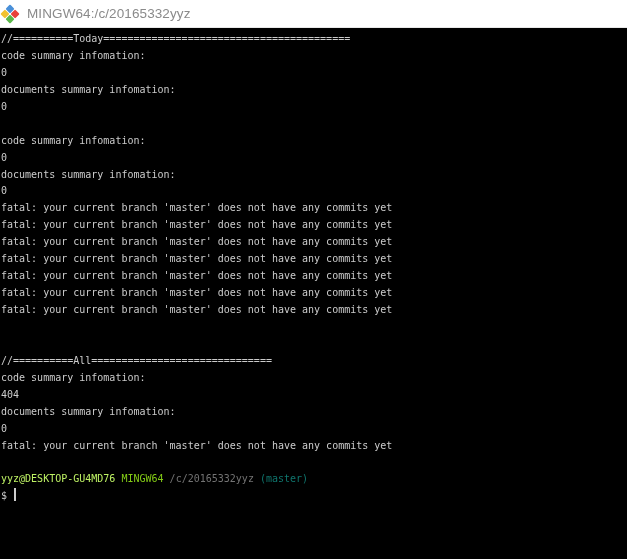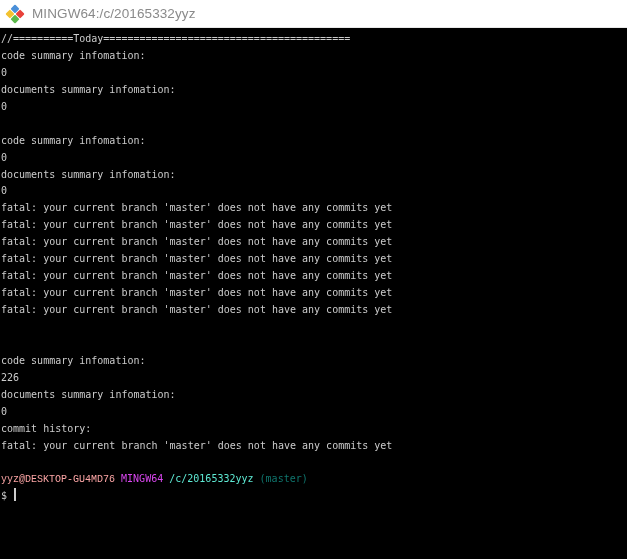--- a/index.html
+++ b/index.html
@@ -22,21 +22,20 @@
     flex-direction: column;
     position: relative;
   }
   
   .titlebar {
     height: 28px;
     min-height: 28px;
     background: #ffffff;
     display: flex;
     align-items: center;
-    padding-left: 5px;
     box-sizing: border-box;
     border-bottom: 1px solid #e8e8e8;
   }
   .titlebar-icon {
     width: 20px;
     height: 20px;
     min-width: 20px;
     position: relative;
     margin-right: 7px;
   }
@@ -61,23 +60,23 @@
     line-height: 16.95px;
     height: 16.95px;
     color: #cccccc;
     white-space: pre;
     letter-spacing: 0px;
   }
   .line.blank {
     color: transparent;
   }
   
-  .c-green  { color: #fca5a5; font-family: Liberation Mono, monospace; }
-  .c-magenta{ color: #d946ef; }
-  .c-yellow { color: #5eead4; }
+  .c-green  { color: #bef264; }
+  .c-magenta{ color: #84cc16; }
+  .c-yellow { color: #737373; }
   .c-cyan   { color: #0f766e; }
   .c-white  { color: #cccccc; }
   .cursor {
     display: inline-block;
     width: 1.5px;
     height: 13px;
     background: #cccccc;
     vertical-align: -2px;
     margin-left: 7px;
   }
@@ -115,25 +114,25 @@
         <div class="line">0</div>
         <div class="line">fatal: your current branch 'master' does not have any commits yet</div>
         <div class="line">fatal: your current branch 'master' does not have any commits yet</div>
         <div class="line">fatal: your current branch 'master' does not have any commits yet</div>
         <div class="line">fatal: your current branch 'master' does not have any commits yet</div>
         <div class="line">fatal: your current branch 'master' does not have any commits yet</div>
         <div class="line">fatal: your current branch 'master' does not have any commits yet</div>
         <div class="line">fatal: your current branch 'master' does not have any commits yet</div>
         <div class="line blank"> </div>
         <div class="line blank"> </div>
+        <div class="line">//==========All==============================</div>
         <div class="line">code summary infomation:</div>
-        <div class="line">226</div>
+        <div class="line">404</div>
         <div class="line">documents summary infomation:</div>
         <div class="line">0</div>
-        <div class="line">commit history:</div>
         <div class="line">fatal: your current branch 'master' does not have any commits yet</div>
         <div class="line blank"> </div>
       </div>
 
     <div class="line"><span class="c-green">yyz@DESKTOP-GU4MD76</span><span class="c-white"> </span><span class="c-magenta">MINGW64</span><span class="c-white"> </span><span class="c-yellow">/c/20165332yyz</span><span class="c-white"> </span><span class="c-cyan">(master)</span></div>
 
     <div class="line"><span class="c-white">$</span><span class="cursor"></span></div>
   </div>
 
 </div>

